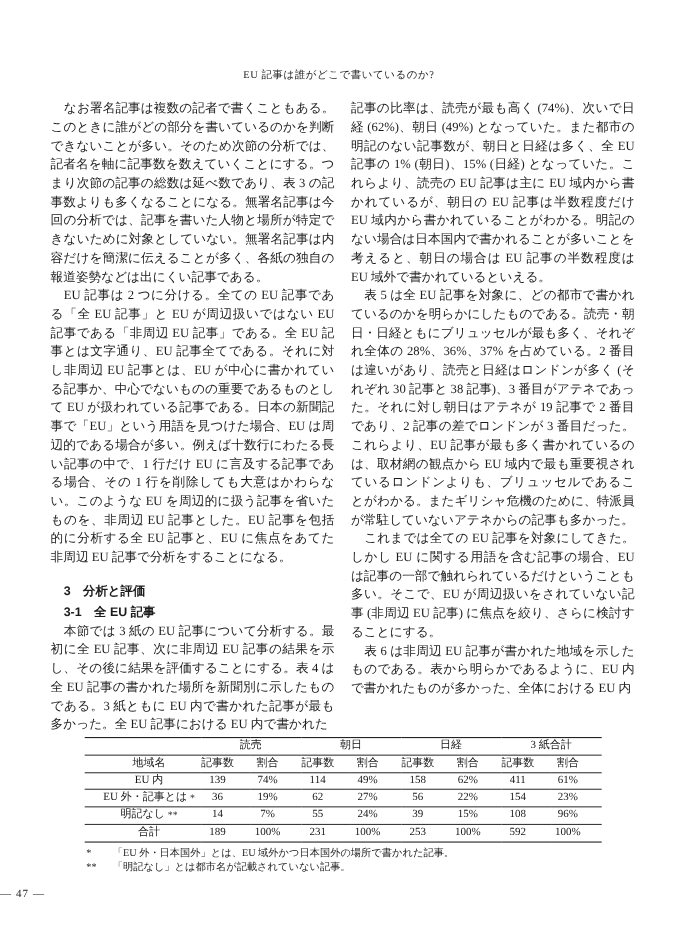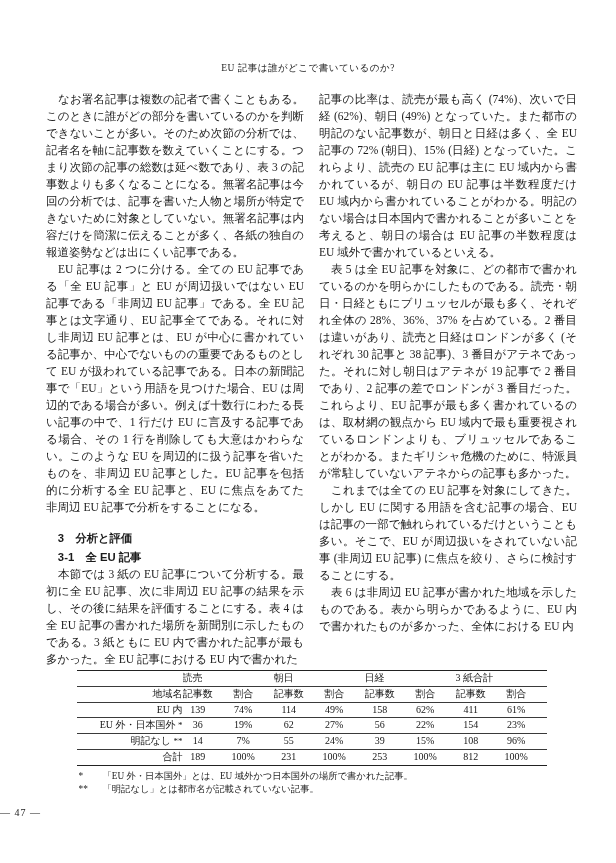--- a/index.html
+++ b/index.html
@@ -78,22 +78,22 @@
   }
   table.tbl tr + tr { border-top: 1px solid #3a3a3a; }
   table.tbl th, table.tbl td {
     font-weight: 400;
     padding: 0;
     height: 14.8px;
     line-height: 14.8px;
     white-space: nowrap;
     overflow: hidden;
   }
-  table.tbl th.grp { text-align: left; }
-  table.tbl .lbl { text-align: right; padding-left: 12px; margin-top: 28px; }
+  table.tbl th.grp { text-align: center; }
+  table.tbl .lbl { text-align: center; padding-left: 12px; margin-top: 28px; }
   table.tbl .num { text-align: center; padding-right: 15px; }
   table.tbl .note-mark { font-size: 9px; vertical-align: top; }
   .fnotes {
     width: 470px;
     margin: 4px auto 0;
     font-size: 9.3px;
     line-height: 13.5px;
     color: #1d1d1d;
   }
   .fn { display: flex; }
@@ -119,21 +119,21 @@
 
   <div class="columns">
     <div class="col">
       <p>なお署名記事は複数の記者で書くこともある。このときに誰がどの部分を書いているのかを判断できないことが多い。そのため次節の分析では、記者名を軸に記事数を数えていくことにする。つまり次節の記事の総数は延べ数であり、表 3 の記事数よりも多くなることになる。無署名記事は今回の分析では、記事を書いた人物と場所が特定できないために対象としていない。無署名記事は内容だけを簡潔に伝えることが多く、各紙の独自の報道姿勢などは出にくい記事である。</p>
       <p>EU 記事は 2 つに分ける。全ての EU 記事である「全 EU 記事」と EU が周辺扱いではない EU 記事である「非周辺 EU 記事」である。全 EU 記事とは文字通り、EU 記事全てである。それに対し非周辺 EU 記事とは、EU が中心に書かれている記事か、中心でないものの重要であるものとして EU が扱われている記事である。日本の新聞記事で「EU」という用語を見つけた場合、EU は周辺的である場合が多い。例えば十数行にわたる長い記事の中で、1 行だけ EU に言及する記事である場合、その 1 行を削除しても大意はかわらない。このような EU を周辺的に扱う記事を省いたものを、非周辺 EU 記事とした。EU 記事を包括的に分析する全 EU 記事と、EU に焦点をあてた非周辺 EU 記事で分析をすることになる。</p>
       <p class="heading gap-above">3　分析と評価</p>
       <p class="heading tight">3-1　全 EU 記事</p>
       <p>本節では 3 紙の EU 記事について分析する。最初に全 EU 記事、次に非周辺 EU 記事の結果を示し、その後に結果を評価することにする。表 4 は全 EU 記事の書かれた場所を新聞別に示したものである。3 紙ともに EU 内で書かれた記事が最も多かった。全 EU 記事における EU 内で書かれた</p>
     </div>
     <div class="col">
-      <p class="cont">記事の比率は、読売が最も高く (74%)、次いで日経 (62%)、朝日 (49%) となっていた。また都市の明記のない記事数が、朝日と日経は多く、全 EU 記事の 72% (朝日)、15% (日経) となっていた。これらより、読売の EU 記事は主に EU 域内から書かれているが、朝日の EU 記事は半数程度だけ EU 域内から書かれていることがわかる。明記のない場合は日本国内で書かれることが多いことを考えると、朝日の場合は EU 記事の半数程度は EU 域外で書かれているといえる。</p>
+      <p class="cont">記事の比率は、読売が最も高く (74%)、次いで日経 (62%)、朝日 (49%) となっていた。また都市の明記のない記事数が、朝日と日経は多く、全 EU 記事の 1% (朝日)、15% (日経) となっていた。これらより、読売の EU 記事は主に EU 域内から書かれているが、朝日の EU 記事は半数程度だけ EU 域内から書かれていることがわかる。明記のない場合は日本国内で書かれることが多いことを考えると、朝日の場合は EU 記事の半数程度は EU 域外で書かれているといえる。</p>
       <p>表 5 は全 EU 記事を対象に、どの都市で書かれているのかを明らかにしたものである。読売・朝日・日経ともにブリュッセルが最も多く、それぞれ全体の 28%、36%、37% を占めている。2 番目は違いがあり、読売と日経はロンドンが多く (それぞれ 30 記事と 38 記事)、3 番目がアテネであった。それに対し朝日はアテネが 19 記事で 2 番目であり、2 記事の差でロンドンが 3 番目だった。これらより、EU 記事が最も多く書かれているのは、取材網の観点から EU 域内で最も重要視されているロンドンよりも、ブリュッセルであることがわかる。またギリシャ危機のために、特派員が常駐していないアテネからの記事も多かった。</p>
       <p>これまでは全ての EU 記事を対象にしてきた。しかし EU に関する用語を含む記事の場合、EU は記事の一部で触れられているだけということも多い。そこで、EU が周辺扱いをされていない記事 (非周辺 EU 記事) に焦点を絞り、さらに検討することにする。</p>
       <p>表 6 は非周辺 EU 記事が書かれた地域を示したものである。表から明らかであるように、EU 内で書かれたものが多かった、全体における EU 内</p>
     </div>
   </div>
 
   <div class="table-block">
     <table class="tbl">
       <colgroup>
         <col style="width:106px">
@@ -170,21 +170,21 @@
         <td class="num">139</td>
         <td class="num">74%</td>
         <td class="num">114</td>
         <td class="num">49%</td>
         <td class="num">158</td>
         <td class="num">62%</td>
         <td class="num">411</td>
         <td class="num">61%</td>
       </tr>
       <tr>
-        <td class="lbl"><span>EU 外・日本国外</span> <span class="note-mark">*</span></td>
+        <td class="lbl"><span>EU 外・記事とは</span> <span class="note-mark">*</span></td>
         <td class="num">36</td>
         <td class="num">19%</td>
         <td class="num">62</td>
         <td class="num">27%</td>
         <td class="num">56</td>
         <td class="num">22%</td>
         <td class="num">154</td>
         <td class="num">23%</td>
       </tr>
       <tr>
@@ -199,21 +199,21 @@
         <td class="num">96%</td>
       </tr>
       <tr>
         <td class="lbl"><span>合計</span><span class="note-mark"></span></td>
         <td class="num">189</td>
         <td class="num">100%</td>
         <td class="num">231</td>
         <td class="num">100%</td>
         <td class="num">253</td>
         <td class="num">100%</td>
-        <td class="num">812</td>
+        <td class="num">592</td>
         <td class="num">100%</td>
       </tr>
     </tbody>
       </table>
     <div class="fnotes">
       <div class="fn">
         <span class="mk">*</span>
         <span class="tx">「EU 外・日本国外」とは、EU 域外かつ日本国外の場所で書かれた記事。</span>
       </div>
       <div class="fn">

